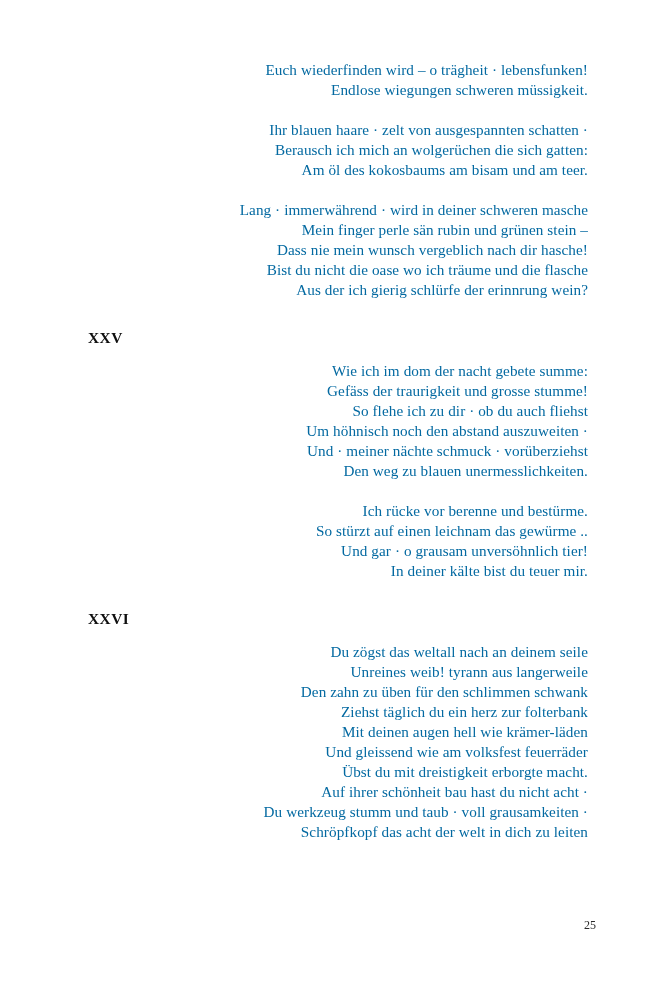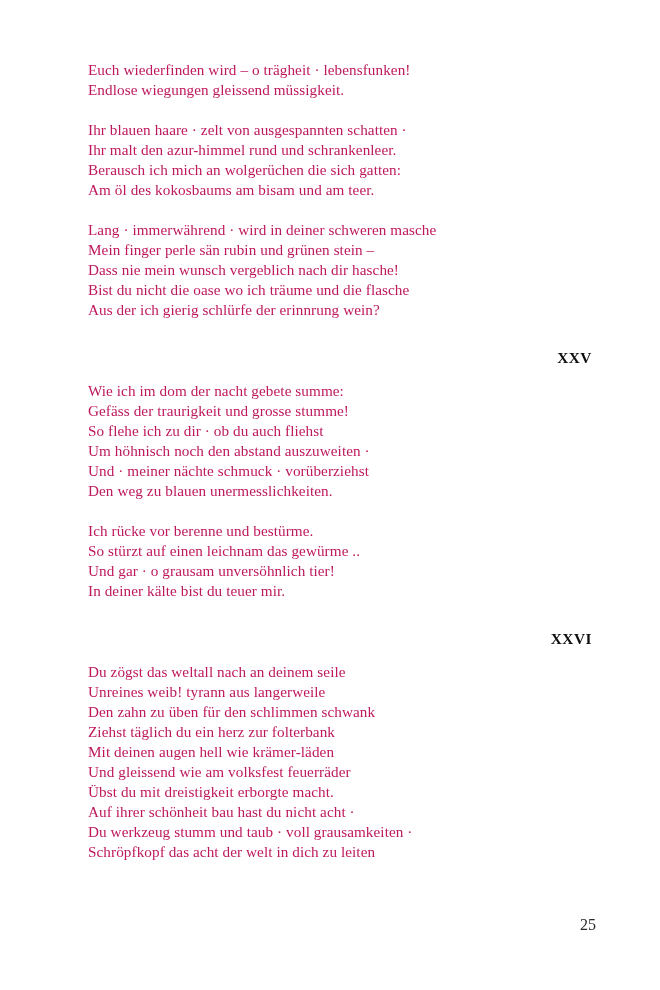--- a/index.html
+++ b/index.html
@@ -23,57 +23,57 @@
     width: 500px;
   }
   .stanza {
     margin: 0 0 20px 0;
   }
   .line {
     font-size: 15.2px;
     line-height: 20px;
     white-space: pre;
     letter-spacing: 0.08px;
-    color: #be185d;
+    color: #0369a1;
+    text-align: right;
   }
   .numeral {
-    text-align: right;
+    text-align: left;
     font-weight: bold;
     font-size: 15.4px;
     line-height: 20px;
     letter-spacing: 0.5px;
     width: 504px;
     margin: 0;
     color: #101010;
   }
   .gap-before-numeral { height: 8px; }
   .gap-after-numeral  { height: 13px; }
   .folio {
     position: absolute;
     left: 0;
     top: 918px;
     width: 596px;
     text-align: right;
-    font-size: 16px;
+    font-size: 12px;
     line-height: 14px;
     color: #2a2a2a;
   }
 </style>
 </head>
 <body>
 
 <div class="page">
   <div class="content" id="content">
       <div class="stanza">
         <div class="line">Euch wiederfinden wird – o trägheit · lebensfunken!</div>
-        <div class="line">Endlose wiegungen gleissend müssigkeit.</div>
+        <div class="line">Endlose wiegungen schweren müssigkeit.</div>
       </div>
       <div class="stanza">
         <div class="line">Ihr blauen haare · zelt von ausgespannten schatten ·</div>
-        <div class="line">Ihr malt den azur-himmel rund und schrankenleer.</div>
         <div class="line">Berausch ich mich an wolgerüchen die sich gatten:</div>
         <div class="line">Am öl des kokosbaums am bisam und am teer.</div>
       </div>
       <div class="stanza">
         <div class="line">Lang · immerwährend · wird in deiner schweren masche</div>
         <div class="line">Mein finger perle sän rubin und grünen stein –</div>
         <div class="line">Dass nie mein wunsch vergeblich nach dir hasche!</div>
         <div class="line">Bist du nicht die oase wo ich träume und die flasche</div>
         <div class="line">Aus der ich gierig schlürfe der erinnrung wein?</div>
       </div>

